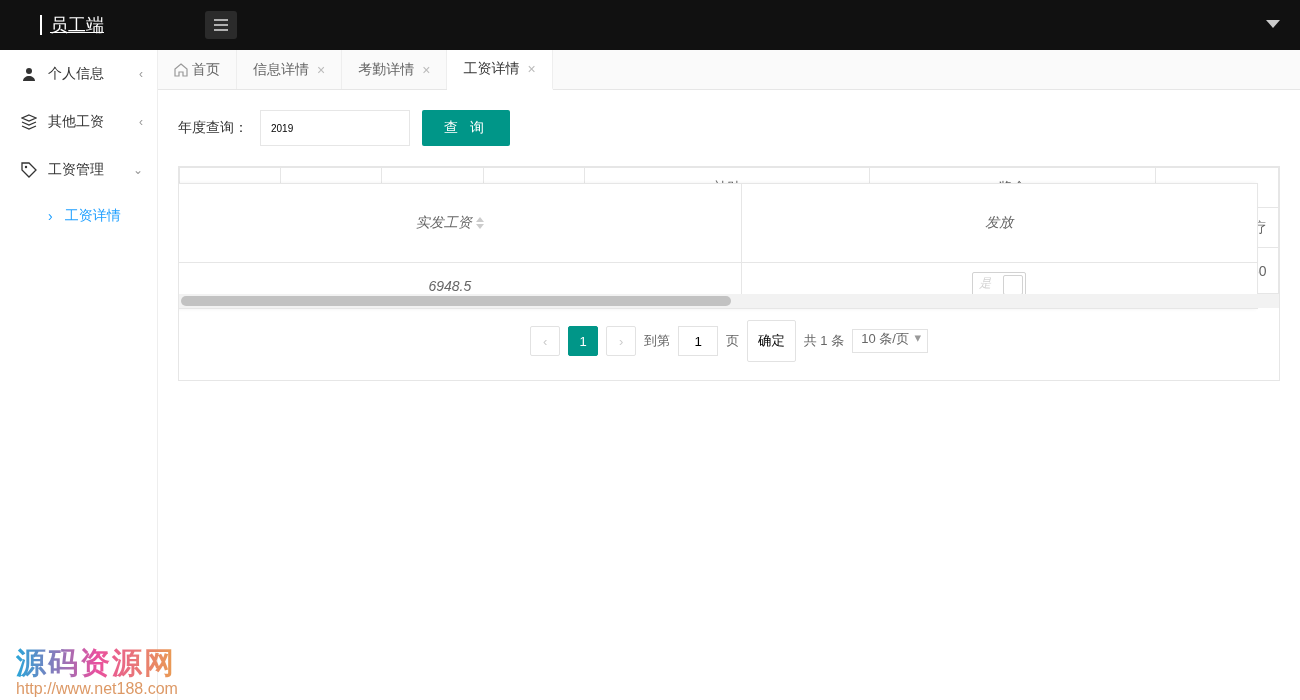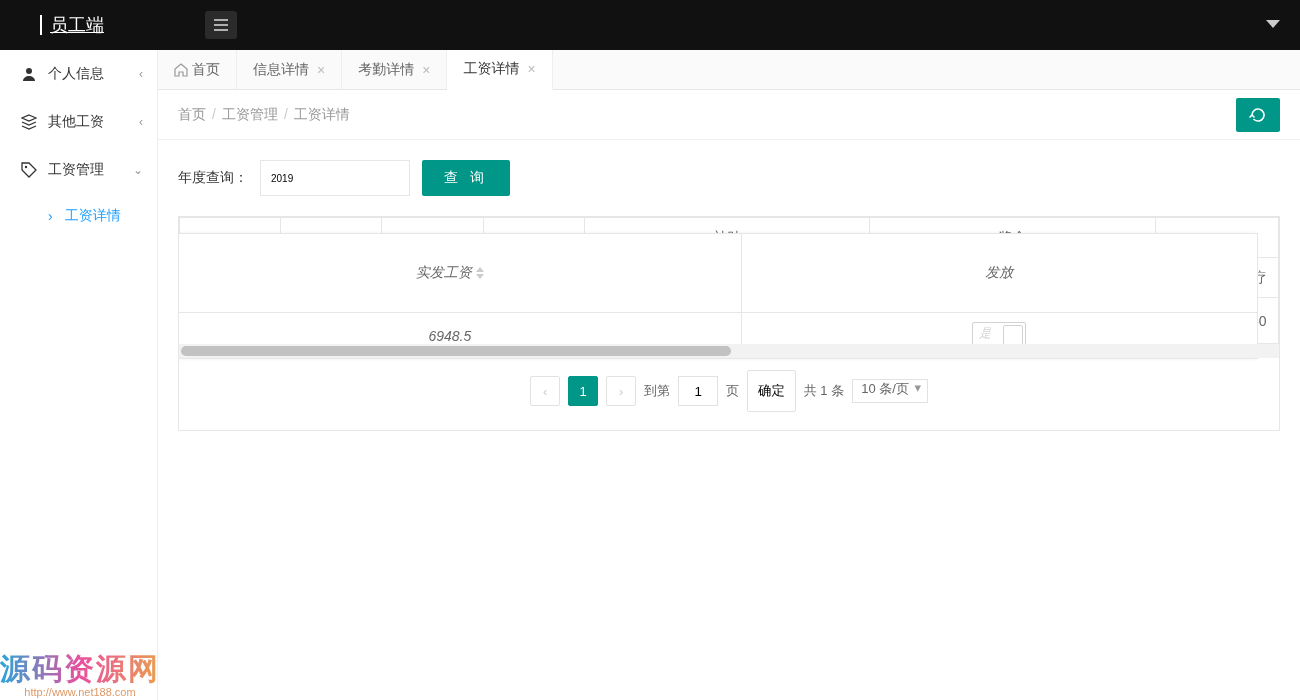--- a/index.html
+++ b/index.html
@@ -56,23 +56,23 @@
 .hscroll::before { content: "◂"; position: absolute; left: -14px; color: #999; font-size: 10px; }
 .hscroll::after { content: "▸"; position: absolute; right: -14px; color: #999; font-size: 10px; }
 .pager { display: flex; align-items: center; justify-content: center; gap: 8px; padding: 12px 0 18px; color: #666; font-size: 13px; }
 .pg-btn { width: 30px; height: 30px; border: 1px solid #e2e2e2; display: flex; align-items: center; justify-content: center; cursor: pointer; color: #999; border-radius: 2px; }
 .pg-btn.active { background: #009688; color: #fff; border-color: #009688; }
 .pg-btn.nav { color: #ccc; }
 .pg-input { width: 40px; height: 30px; border: 1px solid #e2e2e2; text-align: center; outline: none; }
 .pg-go { height: 42px; padding: 0 10px; border: 1px solid #e2e2e2; background: #fff; cursor: pointer; border-radius: 2px; }
 .pg-select { height: 24px; border: 1px solid #e2e2e2; padding: 0 18px 0 8px; background: #fff; cursor: pointer; position: relative; }
 .pg-select::after { content: "▾"; position: absolute; right: 6px; color: #999; }
-.watermark { position: fixed; left: 0; bottom: 2px; font-family: "KaiTi","STKaiti",serif; }
+.watermark { position: fixed; left: 16px; bottom: 2px; font-family: "KaiTi","STKaiti",serif; }
 .wm-top { font-size: 30px; font-weight: bold; background: linear-gradient(90deg,#2aa5d8,#e94f9e,#e9a04f); -webkit-background-clip: text; -webkit-text-fill-color: transparent; letter-spacing: 2px; }
-.wm-bot { font-size: 11px; color: #d96; text-align: center; margin-top: -4px; font-family: Arial; }
+.wm-bot { font-size: 16px; color: #d96; text-align: center; margin-top: -4px; font-family: Arial; }
 svg { display: block; }
 </style>
 </head>
 <body>
 
 <div class="topbar">
   <div class="brand">
     <span class="brand-sep"></span>
     <span>员工端</span>
   </div>
@@ -136,30 +136,20 @@
         <span>考勤详情</span>
         <span class="tab-close">×</span>
       </div>
       <div class="tab active">
         <span>工资详情</span>
         <span class="tab-close">×</span>
       </div>
     </div>
 
     <div class="content">
-      <div class="breadcrumb-row">
-        <div class="breadcrumb">
-          <a>首页</a><span>/</span><a>工资管理</a><span>/</span><a>工资详情</a>
-        </div>
-        <div class="refresh-btn">
-          <svg width="18" height="18" viewBox="0 0 18 18">
-              <path d="M3 9a6 6 0 1 1 2 4.5M3 9l-2 2M3 9l2 2" fill="none" stroke="#fff" stroke-width="1.6" stroke-linecap="round"></path>
-            </svg>
-        </div>
-      </div>
 
       <div class="query-row">
         <span class="query-label">年度查询：</span>
         <input class="query-input" value="2019" style="">
         <button class="query-btn">查 询</button>
       </div>
 
       <div class="table-wrap table-rel">
         <div class="scroll-x">
         <table>

